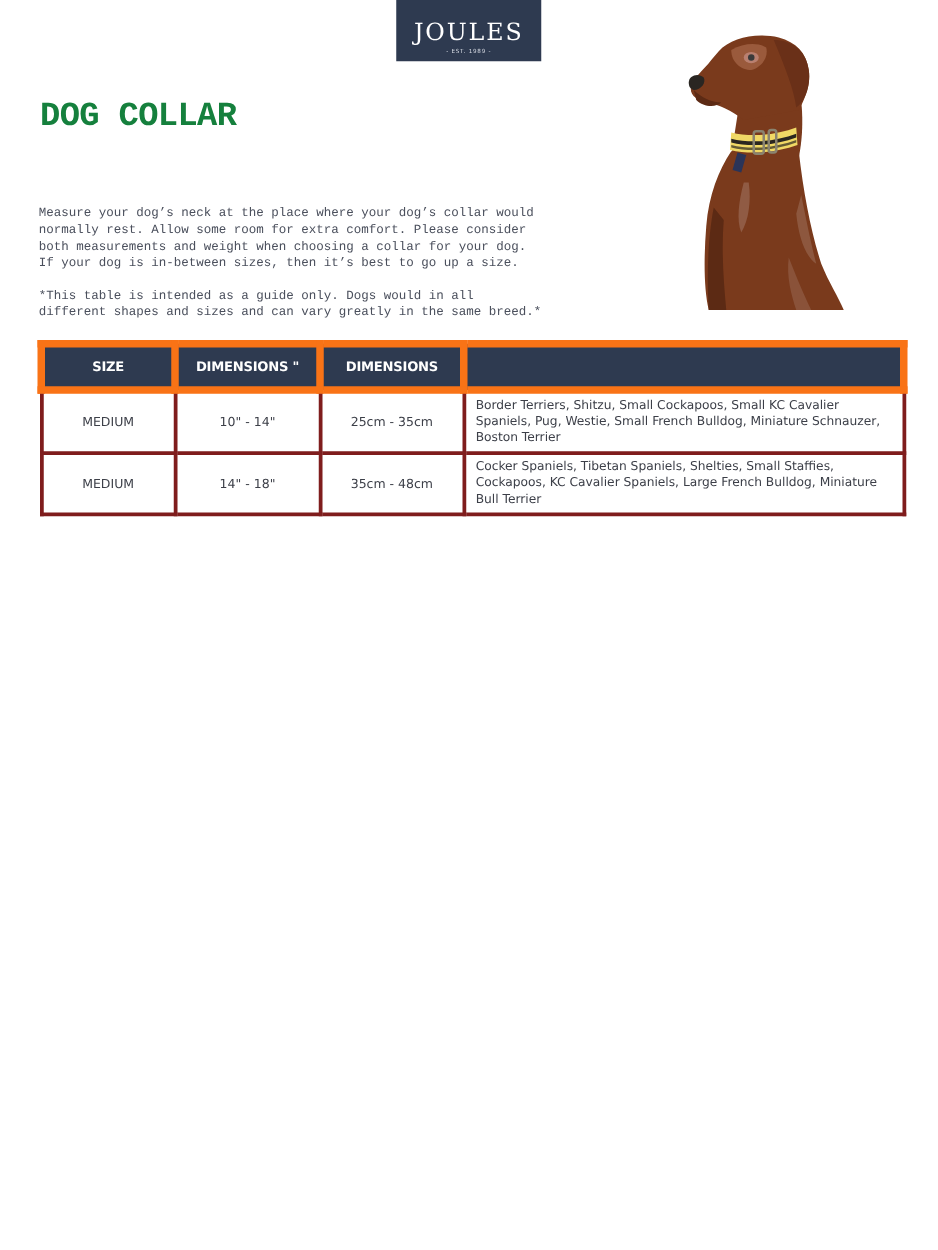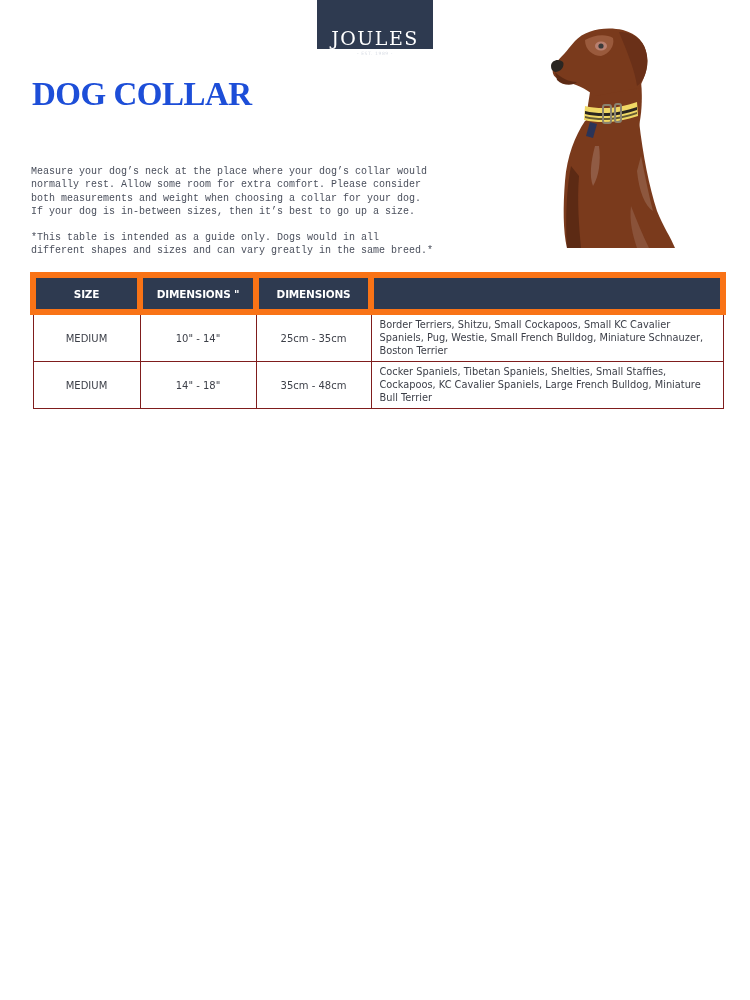--- a/index.html
+++ b/index.html
@@ -9,31 +9,31 @@
       overflow: hidden;
     }
     .page { position: relative; width: 750px; height: 1000px; }
 
     .logo {
       position: absolute; left: 317px; top: 0; width: 116px; height: 49px;
       background: #2e3a50; color: #ffffff; text-align: center;
     }
     .logo-word {
       font-family: "DejaVu Serif", serif; font-size: 19px; letter-spacing: 1.5px;
-      padding-top: 28px; line-height: 20px; display: block;
+      padding-top: 16px; line-height: 20px; display: block;
     }
     .logo-est {
       font-family: "DejaVu Sans", sans-serif; font-size: 4.5px; letter-spacing: 0.6px;
       display: block; margin-top: 3px; color: #d8dce4;
     }
 
     .title {
       position: absolute; left: 32px; top: 76px; width: 300px;
-      font-family: Liberation Serif, serif; font-weight: bold; color: #1d4ed8;
-      font-size: 33px; line-height: 36px; letter-spacing: -0.5px;
+      font-family: Liberation Mono, monospace; font-weight: bold; color: #15803d;
+      font-size: 27px; line-height: 36px; letter-spacing: -0.5px;
     }
     .title span { display: block; }
 
     .intro {
       position: absolute; left: 31px; top: 165px; width: 405px;
       font-size: 10px; line-height: 13.3px; color: #4a4f5c;
       font-family: Liberation Mono, monospace;
     }
     .intro p { margin-bottom: 13px; }
 
@@ -45,21 +45,21 @@
       position: absolute; left: 30px; top: 272px; width: 690px;
       border-collapse: collapse; table-layout: fixed;
       font-family: "DejaVu Sans", sans-serif;
     }
     .size-table th {
       background: #2e3a50; color: #ffffff; font-weight: bold;
       font-size: 10.5px; height: 37px; text-align: center;
       border: 6px solid #f97316; letter-spacing: -0.2px;
     }
     .size-table td {
-      border: 1px solid #7f1d1d; font-size: 10px; color: #3c3f48;
+      border: 3px solid #7f1d1d; font-size: 10px; color: #3c3f48;
       text-align: center; vertical-align: middle; line-height: 13px;
     }
     .size-table tr.r1 td { height: 37px; }
     .size-table tr.r2 td { height: 37px; }
     .size-table tr.r3 td { height: 42px; }
     .size-table td.breeds {
       text-align: left; padding: 3px 8px 4px 8px; font-size: 9.8px;
     }
     .size-table { border: 1px solid #50545e; }
   </style>

